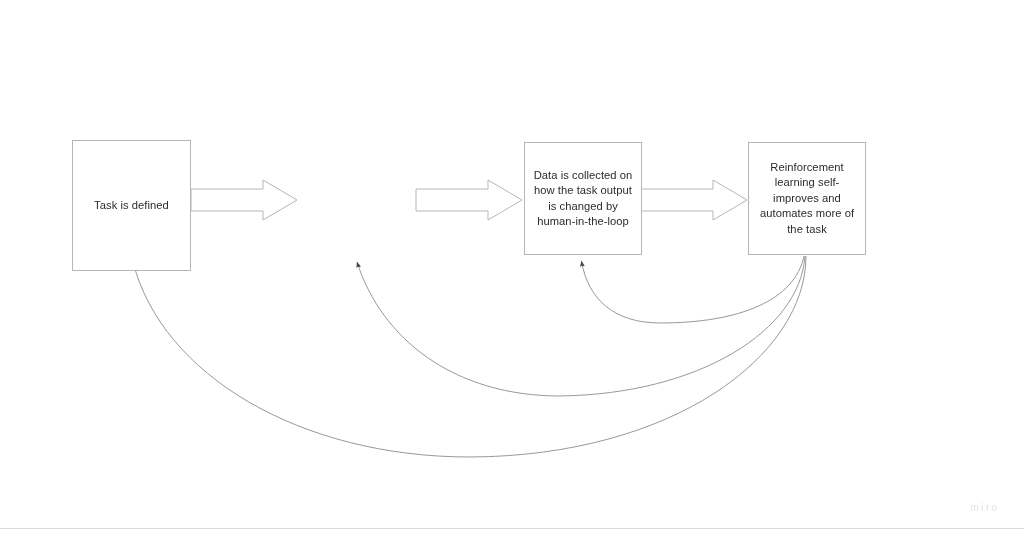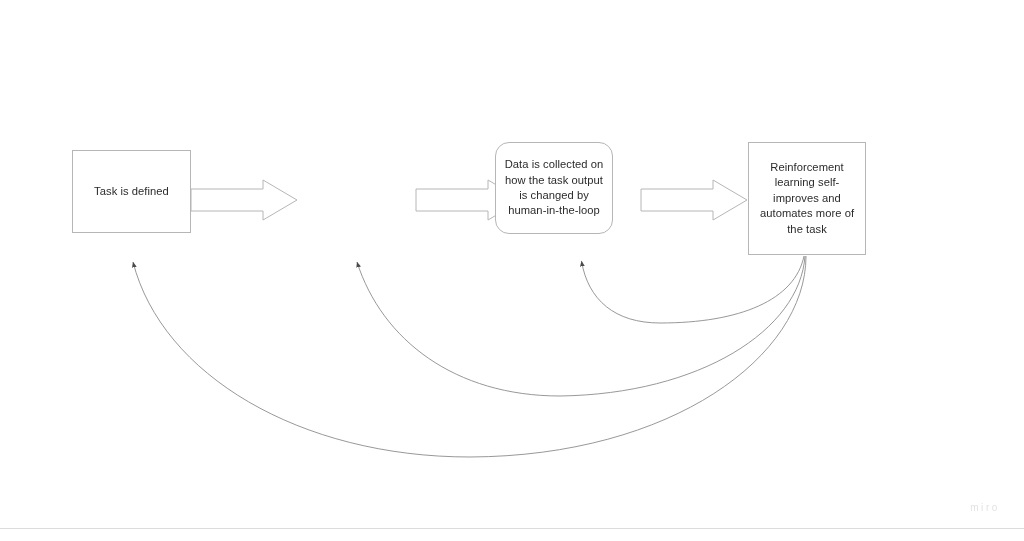--- a/index.html
+++ b/index.html
@@ -46,23 +46,23 @@
   .node-label {
     font-size: 11.2px;
     line-height: 15.4px;
     color: #2b2b2b;
     text-align: center;
     letter-spacing: 0.05px;
     white-space: pre-line;
     font-family: "Liberation Sans", "DejaVu Sans", sans-serif;
   }
 
-  #node-1 { left: 72px;  top: 150px; width: 119px; height: 83px; }
+  #node-1 { left: 72px;  top: 140px; width: 119px; height: 131px; }
   #node-2 { left: 298px; top: 142px; width: 118px; height: 113px; }
-  #node-3 { left: 495px; top: 142px; width: 118px; height: 92px; border-radius: 14px; }
+  #node-3 { left: 524px; top: 142px; width: 118px; height: 113px; }
   #node-4 { left: 748px; top: 142px; width: 118px; height: 113px; justify-content: flex-end; }
 
   .block-arrow {
     position: absolute;
     top: 178px;
     width: 109px;
     height: 44px;
   }
   #arrow-1 { left: 190px; }
   #arrow-2 { left: 415px; }

